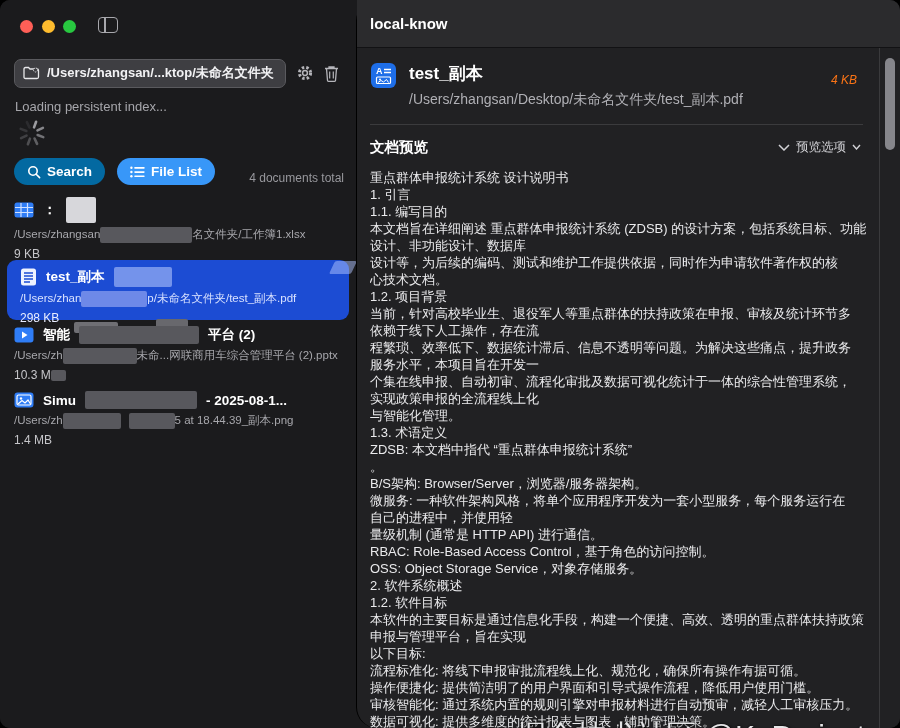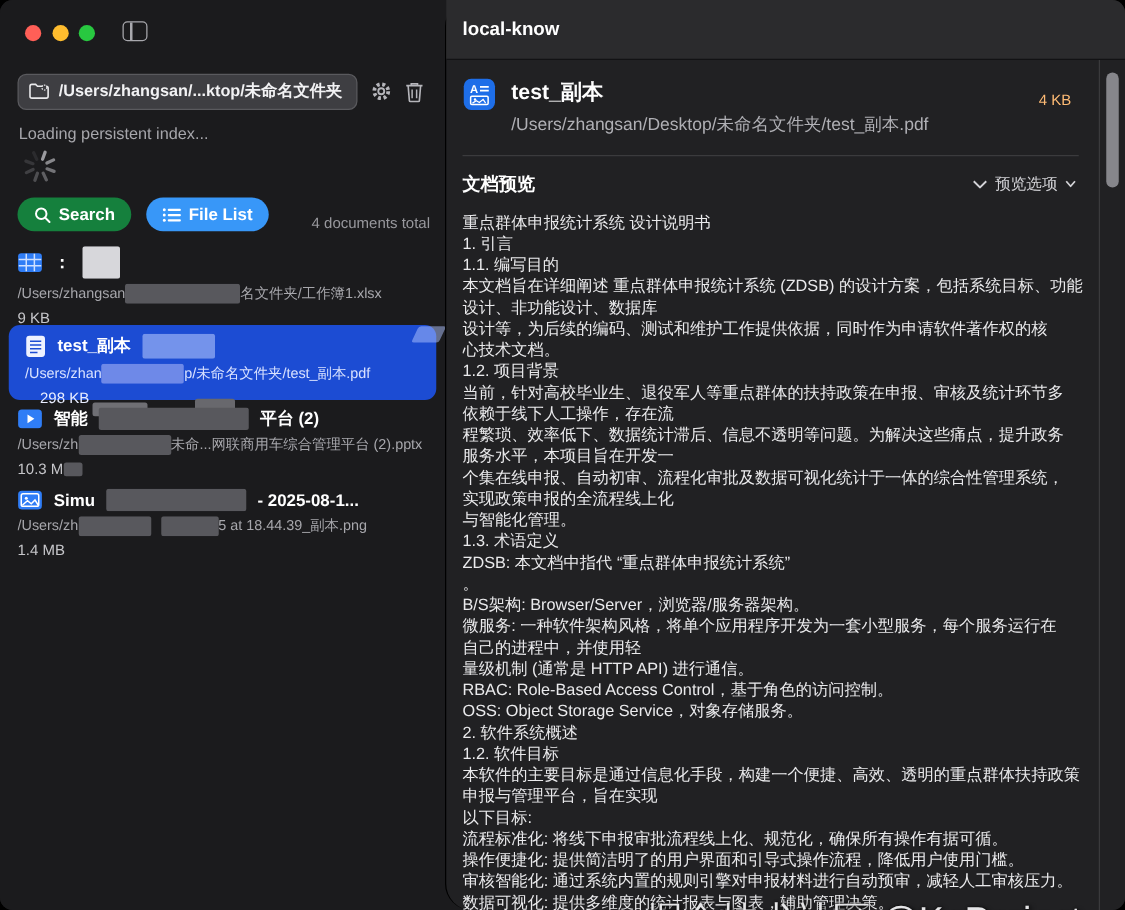--- a/index.html
+++ b/index.html
@@ -25,33 +25,33 @@
                 padding:0 8px; overflow:hidden; }
   .path-text { font-size:13px; font-weight:600; color:#f2f2f4; white-space:nowrap; }
   .icon-btn { margin-left:10px; display:flex; align-items:center; }
 
   .loading { position:absolute; top:99px; left:15px; font-size:13px; color:#a6a6ab; }
   .spinner { position:absolute; top:117px; left:16px; }
 
   .btn-row { position:absolute; top:158px; left:14px; right:12px; display:flex; align-items:center; }
   .btn { height:27px; border-radius:14px; display:flex; align-items:center; gap:6px;
          padding:0 13px; font-size:13.5px; font-weight:700; color:#fff; cursor:default; }
-  .btn-search { background:#15803d; }
+  .btn-search { background:#0369a1; }
   .btn-filelist { background:#3897f8; margin-left:12px; }
   .docs-total { margin-left:auto; font-size:12px; color:#98989d;margin-top:12px; }
 
   .file-item { position:absolute; left:0; right:0; padding:0 14px; }
   .fi-title-row { display:flex; align-items:center; gap:9px; white-space:nowrap; overflow:hidden; }
   .fi-title { font-size:13.5px; font-weight:700; color:#fff; }
   .fi-path { margin-top:4px; font-size:11.5px; color:#a7a7ac; white-space:nowrap; overflow:hidden; }
   .fi-size { margin-top:4px; font-size:12px; color:#c6c6ca; }
   .fi-sel { left:7px; right:7px; height:60px; background:#1c4cd3; border-radius:9px;
             padding:7px 10px 0 13px; }
   .fi-sel .fi-path { color:#d9e2ff; }
-  .fi-sel .fi-size { color:#e8edff;margin-left:12px; }
+  .fi-sel .fi-size { color:#e8edff; }
 
   .redact { display:inline-block; height:16px; border-radius:2px; vertical-align:middle; }
   .redact-light { background:#d7d7db; }
   .redact-dark { background:#58585d; }
   .redact-blue { background:#6e89e8; }
   .redact-bluelight { background:rgba(190,205,255,0.55); }
   .smudge { position:absolute; border-radius:2px; }
 
   
   .panel { position:relative; flex:1; background:#212123; border-left:1px solid #000;
@@ -63,21 +63,21 @@
   .scrollbar { position:absolute; top:0; right:0; bottom:0; width:21px;
                background:#212123; border-left:1px solid #3a3a3c; }
   .scrollbar-thumb { position:absolute; top:10px; left:5px; width:10px; height:92px;
                      border-radius:5px; background:#86868b; }
 
   .content { position:absolute; top:0; left:0; right:21px; bottom:0; padding:14px 0 0 13px; }
   .doc-head { position:relative; display:flex; gap:12px; padding-right:24px; }
   .doc-icon { flex:none; }
   .doc-title { font-size:17px; font-weight:700; color:#fff; }
   .doc-path { margin-top:6px; font-size:14px; color:#b0b0b5; }
-  .doc-size { position:absolute; right:22px; top:11px; font-size:12px; color:#fdba74; }
+  .doc-size { position:absolute; right:22px; top:11px; font-size:12px; color:#f97316;font-style:italic; }
   .divider { height:1px; background:#3b3b3d; margin:15px 16px 0 0; }
 
   .preview-row { margin-top:12px; height:20px; display:flex; align-items:center;
                  justify-content:space-between; padding-right:18px; }
   .section-title { font-size:14.5px; font-weight:700; color:#fff; }
   .options { display:flex; align-items:center; gap:6px; font-size:12.5px; color:#d2d2d6; }
 
   .doc-text { margin-top:12px; font-size:13px; line-height:17px; color:#eaeaec;
               font-weight:500; overflow:hidden; }
   .doc-line { white-space:pre; height:17px; overflow:hidden; }

